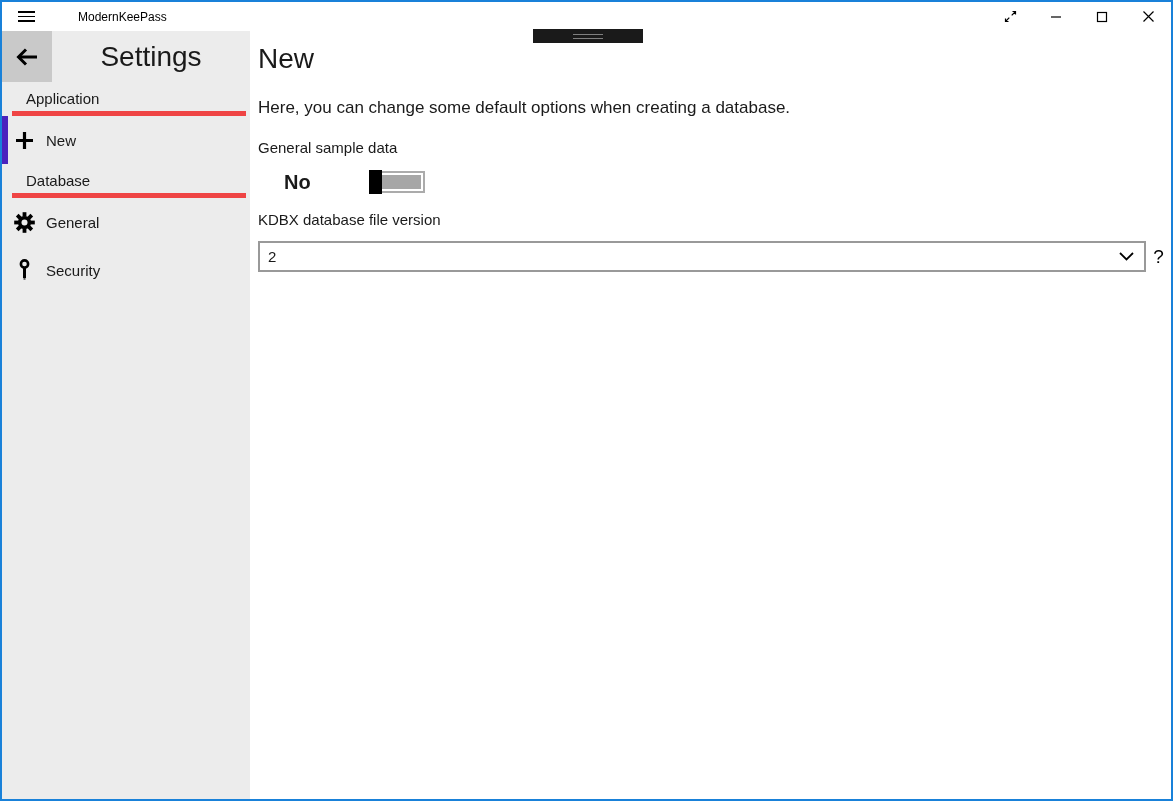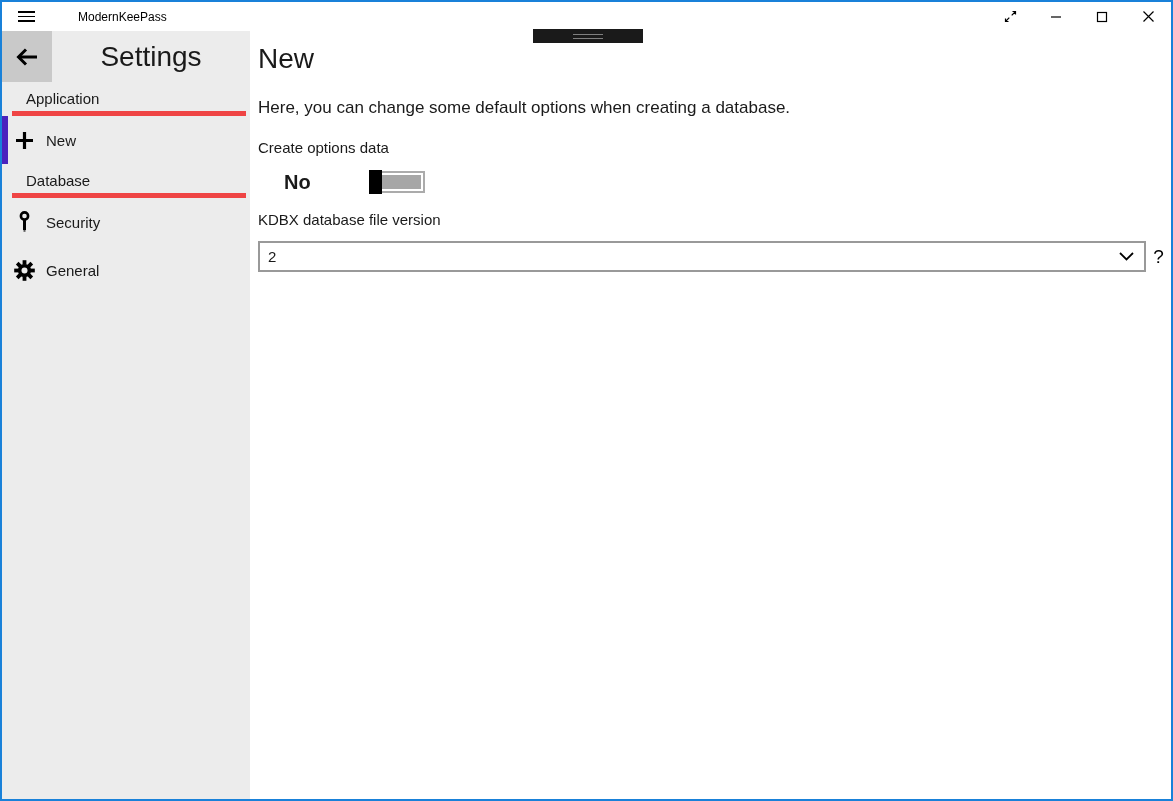--- a/index.html
+++ b/index.html
@@ -116,58 +116,58 @@
           </svg>
         </span>
         <span class="nav-label">New</span>
       </div>
 
       <div class="nav-section-label">Database</div>
 
       <div class="nav-item">
 
         <span class="nav-icon">
-          <svg width="13" height="22" viewBox="0 0 13 22">
-            <circle cx="6.5" cy="5" r="3.6" stroke="#000" stroke-width="2.6" fill="none"></circle>
-            <path d="M6.5 8.6V19" stroke="#000" stroke-width="3"></path>
-            <path d="M6.5 19l0 1.8" stroke="#555" stroke-width="2"></path>
-          </svg>
-        </span>
-        <span class="nav-label">Security</span>
-      </div>
-
-      <div class="nav-item">
-
-        <span class="nav-icon">
           <svg width="21" height="21" viewBox="0 0 21 21">
             <g fill="#000">
               <circle cx="10.5" cy="10.5" r="6.6"></circle>
               <g>
                 <rect x="8.6" y="0.2" width="3.8" height="4.5"></rect>
                 <rect x="8.6" y="16.3" width="3.8" height="4.5"></rect>
                 <rect x="0.2" y="8.6" width="4.5" height="3.8"></rect>
                 <rect x="16.3" y="8.6" width="4.5" height="3.8"></rect>
                 <rect x="8.6" y="0.2" width="3.8" height="4.5" transform="rotate(45 10.5 10.5)"></rect>
                 <rect x="8.6" y="16.3" width="3.8" height="4.5" transform="rotate(45 10.5 10.5)"></rect>
                 <rect x="0.2" y="8.6" width="4.5" height="3.8" transform="rotate(45 10.5 10.5)"></rect>
                 <rect x="16.3" y="8.6" width="4.5" height="3.8" transform="rotate(45 10.5 10.5)"></rect>
               </g>
             </g>
             <circle cx="10.5" cy="10.5" r="3" fill="#ECECEC"></circle>
           </svg>
         </span>
         <span class="nav-label">General</span>
       </div>
+
+      <div class="nav-item">
+
+        <span class="nav-icon">
+          <svg width="13" height="22" viewBox="0 0 13 22">
+            <circle cx="6.5" cy="5" r="3.6" stroke="#000" stroke-width="2.6" fill="none"></circle>
+            <path d="M6.5 8.6V19" stroke="#000" stroke-width="3"></path>
+            <path d="M6.5 19l0 1.8" stroke="#555" stroke-width="2"></path>
+          </svg>
+        </span>
+        <span class="nav-label">Security</span>
+      </div>
     </div>
 
     <div class="content">
       <h1 class="page-title">New</h1>
       <p class="desc">Here, you can change some default options when creating a database.</p>
 
-      <div class="field-label">Create options data</div>
+      <div class="field-label">General sample data</div>
       <div class="toggle-row">
         <span class="toggle-state">No</span>
         <div class="toggle">
           <div class="thumb"></div>
         </div>
       </div>
 
       <div class="field-label kdbx">KDBX database file version</div>
       <div class="combo-row">
         <div class="combobox">

